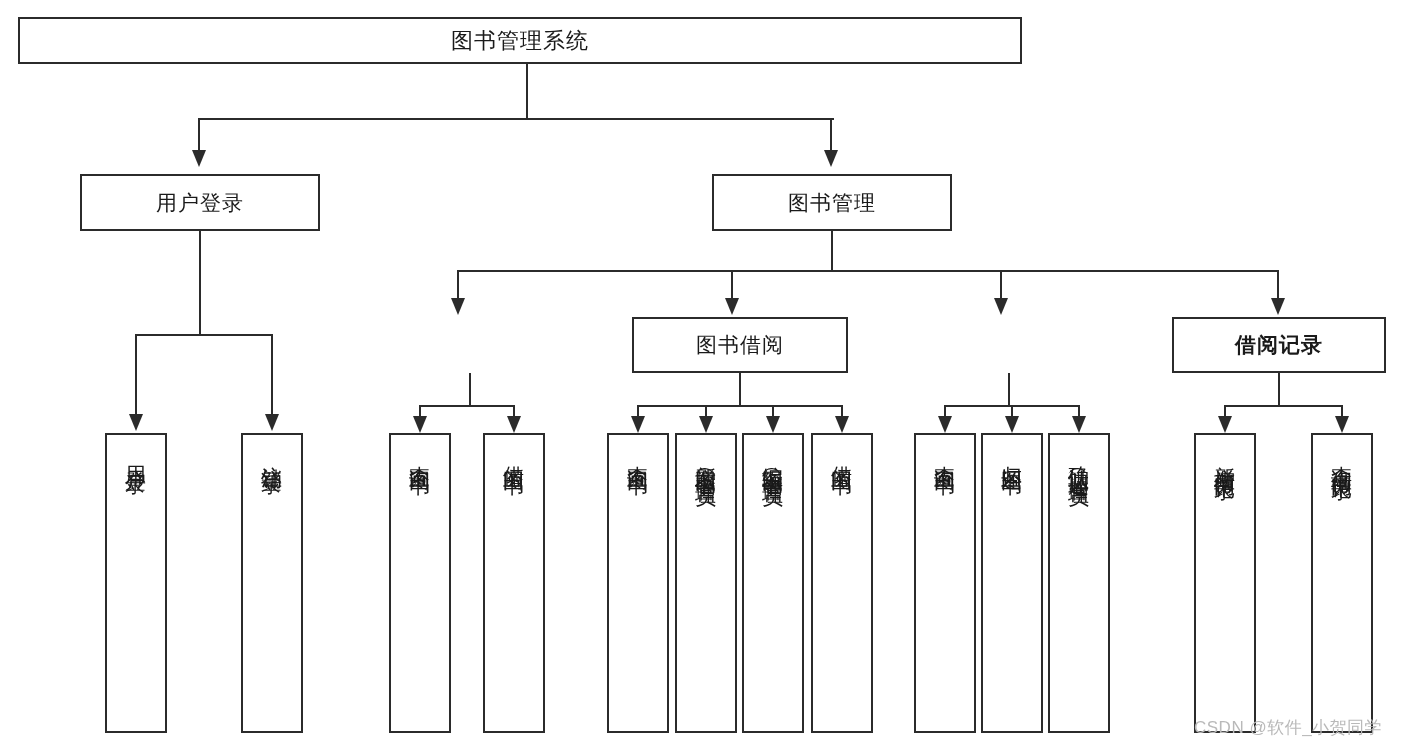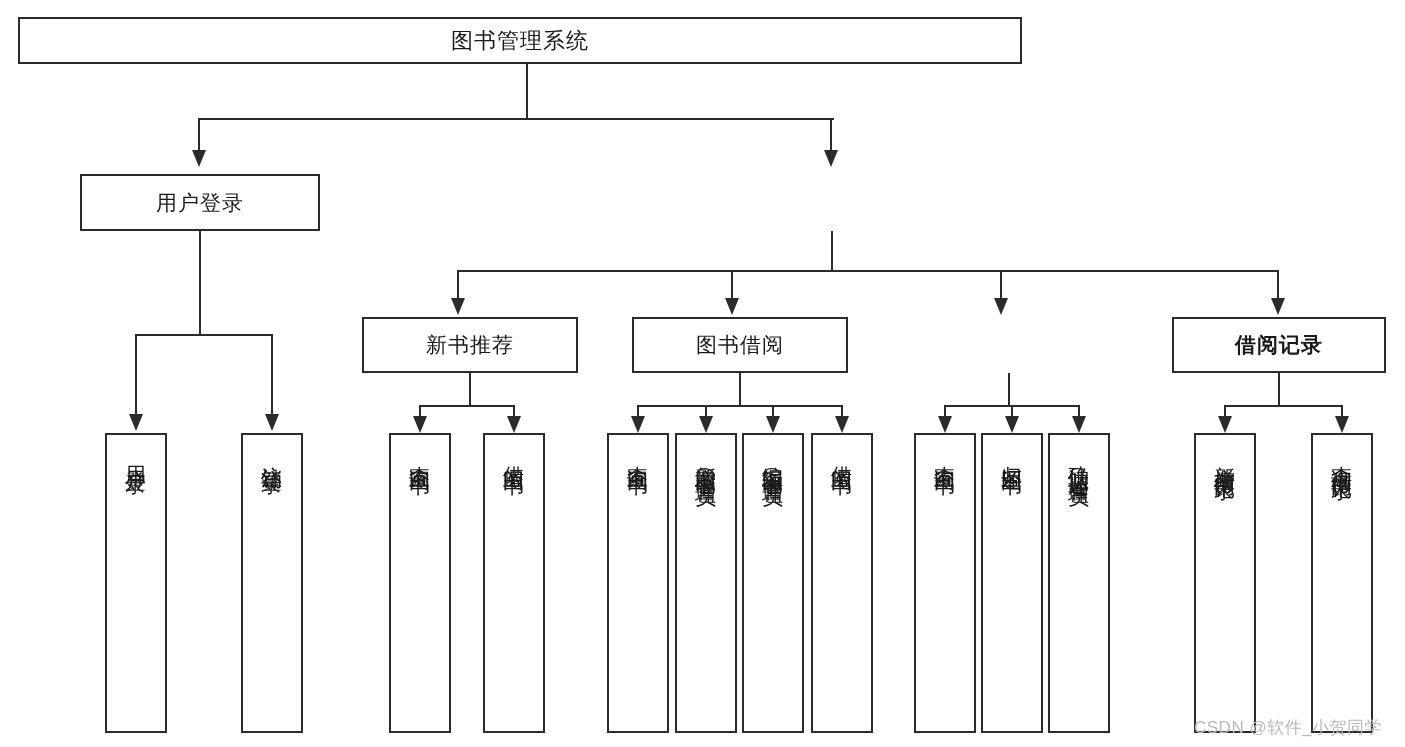--- a/index.html
+++ b/index.html
@@ -84,43 +84,43 @@
 
   <div class="ln h" style="left:198px;top:118px;width:636px;height:2px;"></div>
 
   <div class="ln v" style="left:198px;top:118px;width:2px;height:34px;"></div>
   <div class="arrow" style="left:192px;top:150px;"></div>
   <div class="ln v" style="left:830px;top:118px;width:2px;height:34px;"></div>
   <div class="arrow" style="left:824px;top:150px;"></div>
 
   <div class="node h" style="left:80px;top:174px;width:240px;height:57px;">
     <span>用户登录</span>
+  </div>
+  <div class="node h" style="left:712px;top:174px;width:240px;height:57px;">
+    <span>图书管理</span>
   </div>
 
   <div class="ln v" style="left:199px;top:231px;width:2px;height:104px;"></div>
   <div class="ln h" style="left:135px;top:334px;width:138px;height:2px;"></div>
   <div class="ln v" style="left:135px;top:334px;width:2px;height:82px;"></div>
   <div class="arrow" style="left:129px;top:414px;"></div>
   <div class="ln v" style="left:271px;top:334px;width:2px;height:82px;"></div>
   <div class="arrow" style="left:265px;top:414px;"></div>
 
   <div class="ln v" style="left:831px;top:231px;width:2px;height:40px;"></div>
   <div class="ln h" style="left:457px;top:270px;width:822px;height:2px;"></div>
   <div class="ln v" style="left:457px;top:270px;width:2px;height:30px;"></div>
   <div class="arrow" style="left:451px;top:298px;"></div>
   <div class="ln v" style="left:731px;top:270px;width:2px;height:30px;"></div>
   <div class="arrow" style="left:725px;top:298px;"></div>
   <div class="ln v" style="left:1000px;top:270px;width:2px;height:30px;"></div>
   <div class="arrow" style="left:994px;top:298px;"></div>
   <div class="ln v" style="left:1277px;top:270px;width:2px;height:30px;"></div>
   <div class="arrow" style="left:1271px;top:298px;"></div>
 
-  <div class="node h" style="left:362px;top:317px;width:216px;height:56px;">
-    <span>新书推荐</span>
-  </div>
   <div class="node h" style="left:632px;top:317px;width:216px;height:56px;">
     <span>图书借阅</span>
   </div>
   <div class="node h" style="left:1172px;top:317px;width:214px;height:56px;font-weight:bold;">
     <span>借阅记录</span>
   </div>
 
   <div class="ln v" style="left:469px;top:373px;width:2px;height:34px;"></div>
   <div class="ln h" style="left:419px;top:405px;width:96px;height:2px;"></div>
   <div class="ln v" style="left:419px;top:405px;width:2px;height:13px;"></div>

